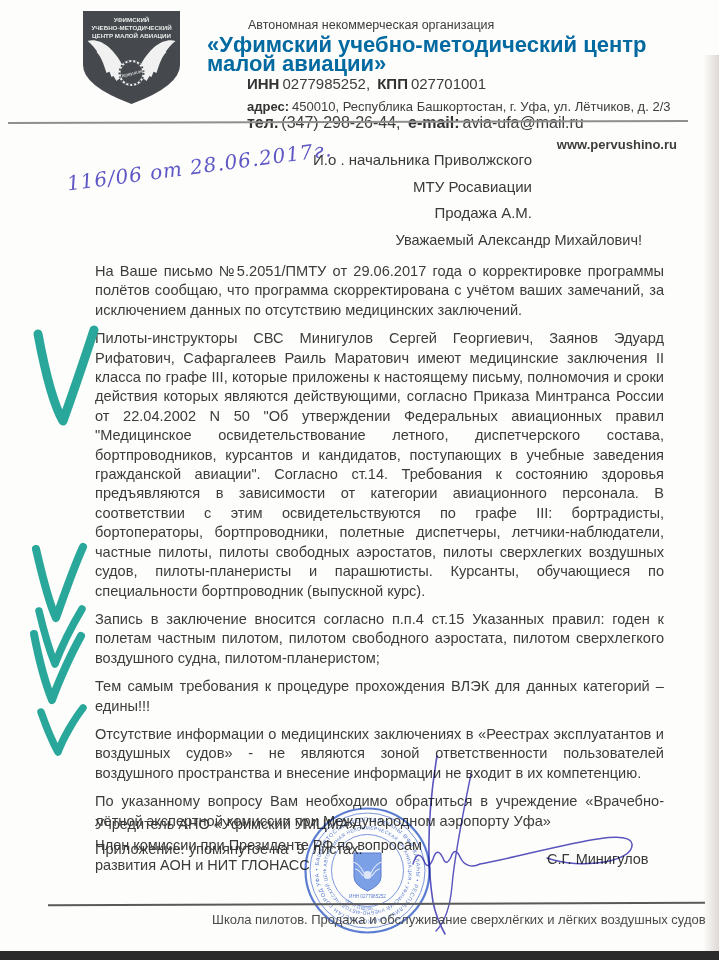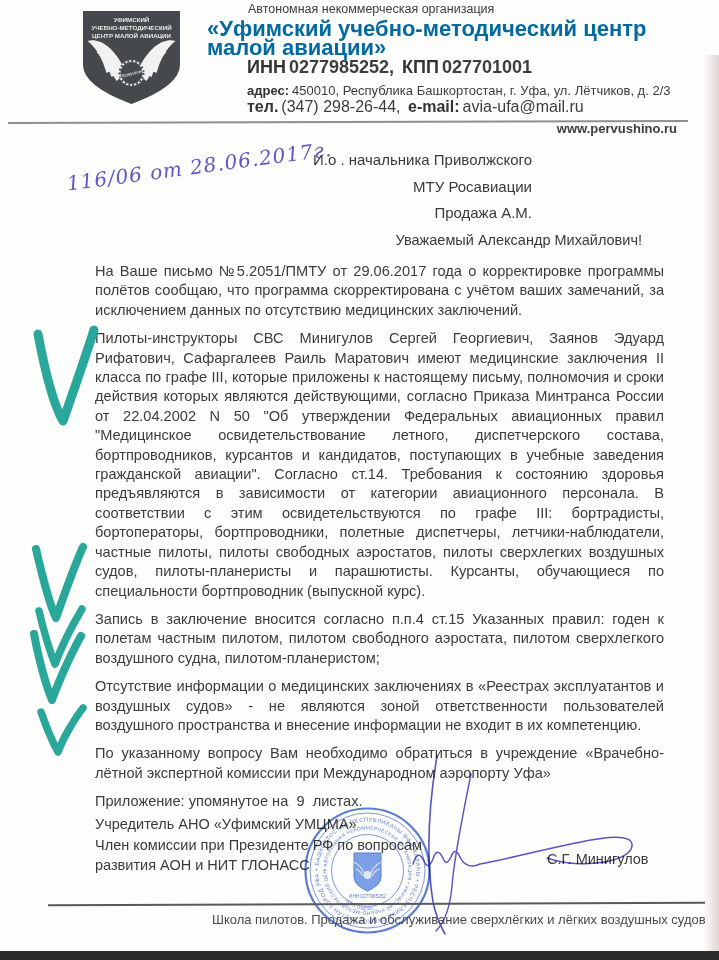--- a/index.html
+++ b/index.html
@@ -5,24 +5,24 @@
   html,body{margin:0;padding:0;}
   body{
     width:719px;height:960px;position:relative;overflow:hidden;
     background:#fdfdfb;
     font-family:"Liberation Sans",sans-serif;
     color:#3b3b3b;
   }
 
   
   .logo-svg{position:absolute;left:78px;top:7px;width:107px;height:101px;}
-  .header-text{position:absolute;left:207px;top:2px;width:470px;color:#3d3d3d;}
+  .header-text{position:absolute;left:207px;top:18px;width:470px;color:#3d3d3d;}
   .h-type{margin-left:41px;font-size:12.5px;line-height:15px;}
   .h-name{font-size:22px;font-weight:bold;line-height:19px;margin-top:2px;color:#0369a1;}
-  .h-inn {margin-left:40px;font-size:18px;line-height:15px;margin-top:3px;font-weight:bold;}
+  .h-inn {margin-left:40px;font-size:15px;line-height:15px;margin-top:3px;}
   .h-addr{margin-left:40px;font-size:13px;line-height:15px;margin-top:8px;}
   .h-tel {margin-left:40px;font-size:16px;line-height:15px;margin-top:1px;}
   .h-www {margin-left:40px;font-size:13px;line-height:15px;margin-top:7px;font-weight:bold;text-align:right;}
   .h-inn b,.h-addr b,.h-tel b{color:#333;}
   .lbl{margin-right:3px;}
   .header-rule{position:absolute;left:8px;top:121px;width:680px;height:2px;background:#8f8f8f;transform:rotate(-0.15deg);}
 
   
   .hand-ref{
     position:absolute;left:66px;top:156px;width:240px;
@@ -116,20 +116,21 @@
     <div>МТУ Росавиации</div>
     <div>Продажа А.М.</div>
   </div>
 
   <div class="salutation">Уважаемый Александр Михайлович!</div>
 
   <div class="body-text">
     <p>На  Ваше  письмо  №5.2051/ПМТУ  от  29.06.2017  года  о  корректировке  программы  полётов сообщаю, что программа скорректирована с учётом ваших замечаний, за исключением данных по отсутствию медицинских заключений.</p>
     <p>Пилоты-инструкторы СВС Минигулов Сергей Георгиевич, Заянов Эдуард Рифатович, Сафаргалеев Раиль Маратович имеют медицинские заключения II класса по графе III, которые приложены к настоящему письму, полномочия и сроки действия которых являются действующими, согласно Приказа Минтранса  России от 22.04.2002 N 50 "Об утверждении Федеральных авиационных правил "Медицинское освидетельствование летного,  диспетчерского состава, бортпроводников, курсантов и кандидатов, поступающих в учебные заведения гражданской авиации". Согласно ст.14. Требования к состоянию здоровья предъявляются в зависимости от категории авиационного персонала. В соответствии с этим освидетельствуются  по графе III: бортрадисты, бортоператоры, бортпроводники, полетные диспетчеры, летчики-наблюдатели, частные пилоты, пилоты свободных аэростатов, пилоты сверхлегких воздушных судов, пилоты-планеристы и парашютисты. Курсанты, обучающиеся по специальности бортпроводник (выпускной курс).</p>
     <p>Запись в заключение вносится согласно п.п.4 ст.15 Указанных правил: годен к полетам частным пилотом,  пилотом  свободного  аэростата,  пилотом  сверхлегкого  воздушного  судна,  пилотом-планеристом;</p>
+    <p>Тем самым требования к процедуре прохождения ВЛЭК для данных категорий – едины!!!</p>
     <p>Отсутствие  информации  о  медицинских  заключениях  в  «Реестрах  эксплуатантов  и  воздушных судов»  - не являются зоной ответственности пользователей воздушного пространства и внесение информации не входит в их компетенцию.</p>
     <p>По указанному вопросу Вам необходимо обратиться в учреждение «Врачебно-лётной экспертной комиссии при Международном аэропорту Уфа»</p>
     <p class="pre">Приложение: упомянутое на  9  листах.</p>
   </div>
 
   <svg class="chk" style="left:28px;top:324px" width="76" height="108">
     <path d="M10 10 C16 42 25 80 35 97 C41 80 55 40 66 6" stroke-width="9"></path>
   </svg>
   <svg class="chk" style="left:28px;top:541px" width="64" height="86">
     <path d="M8 8 C14 34 21 62 28 77 C34 60 45 28 55 6" stroke-width="8"></path>

